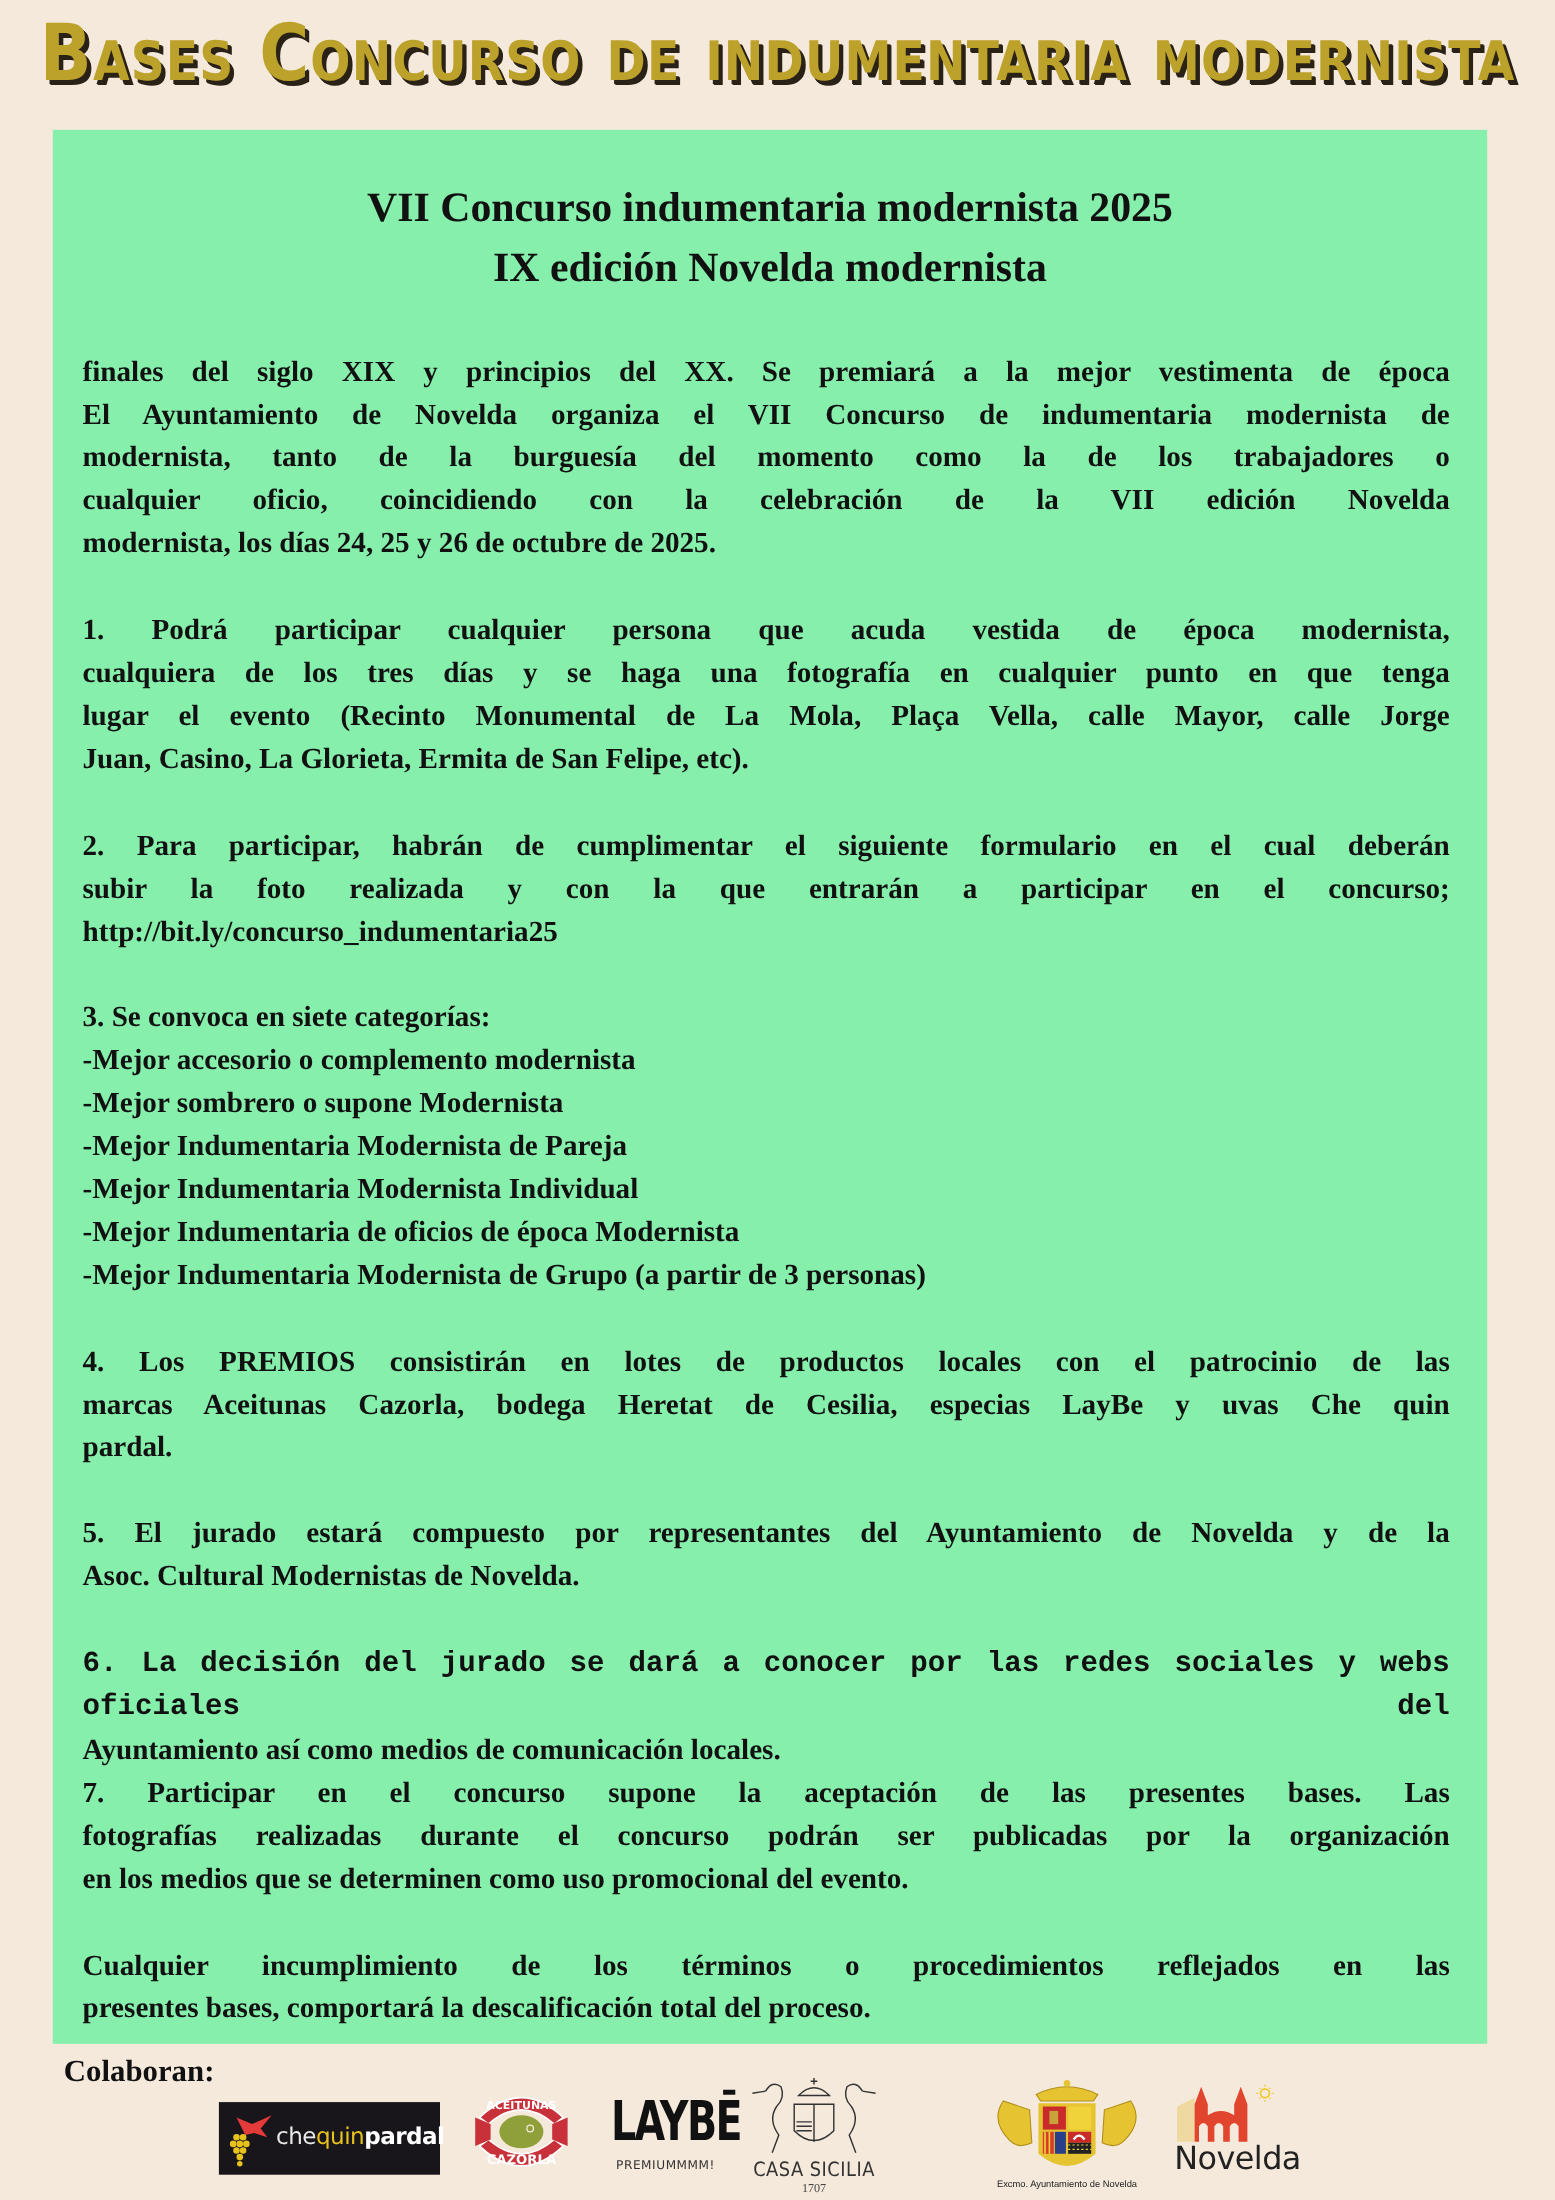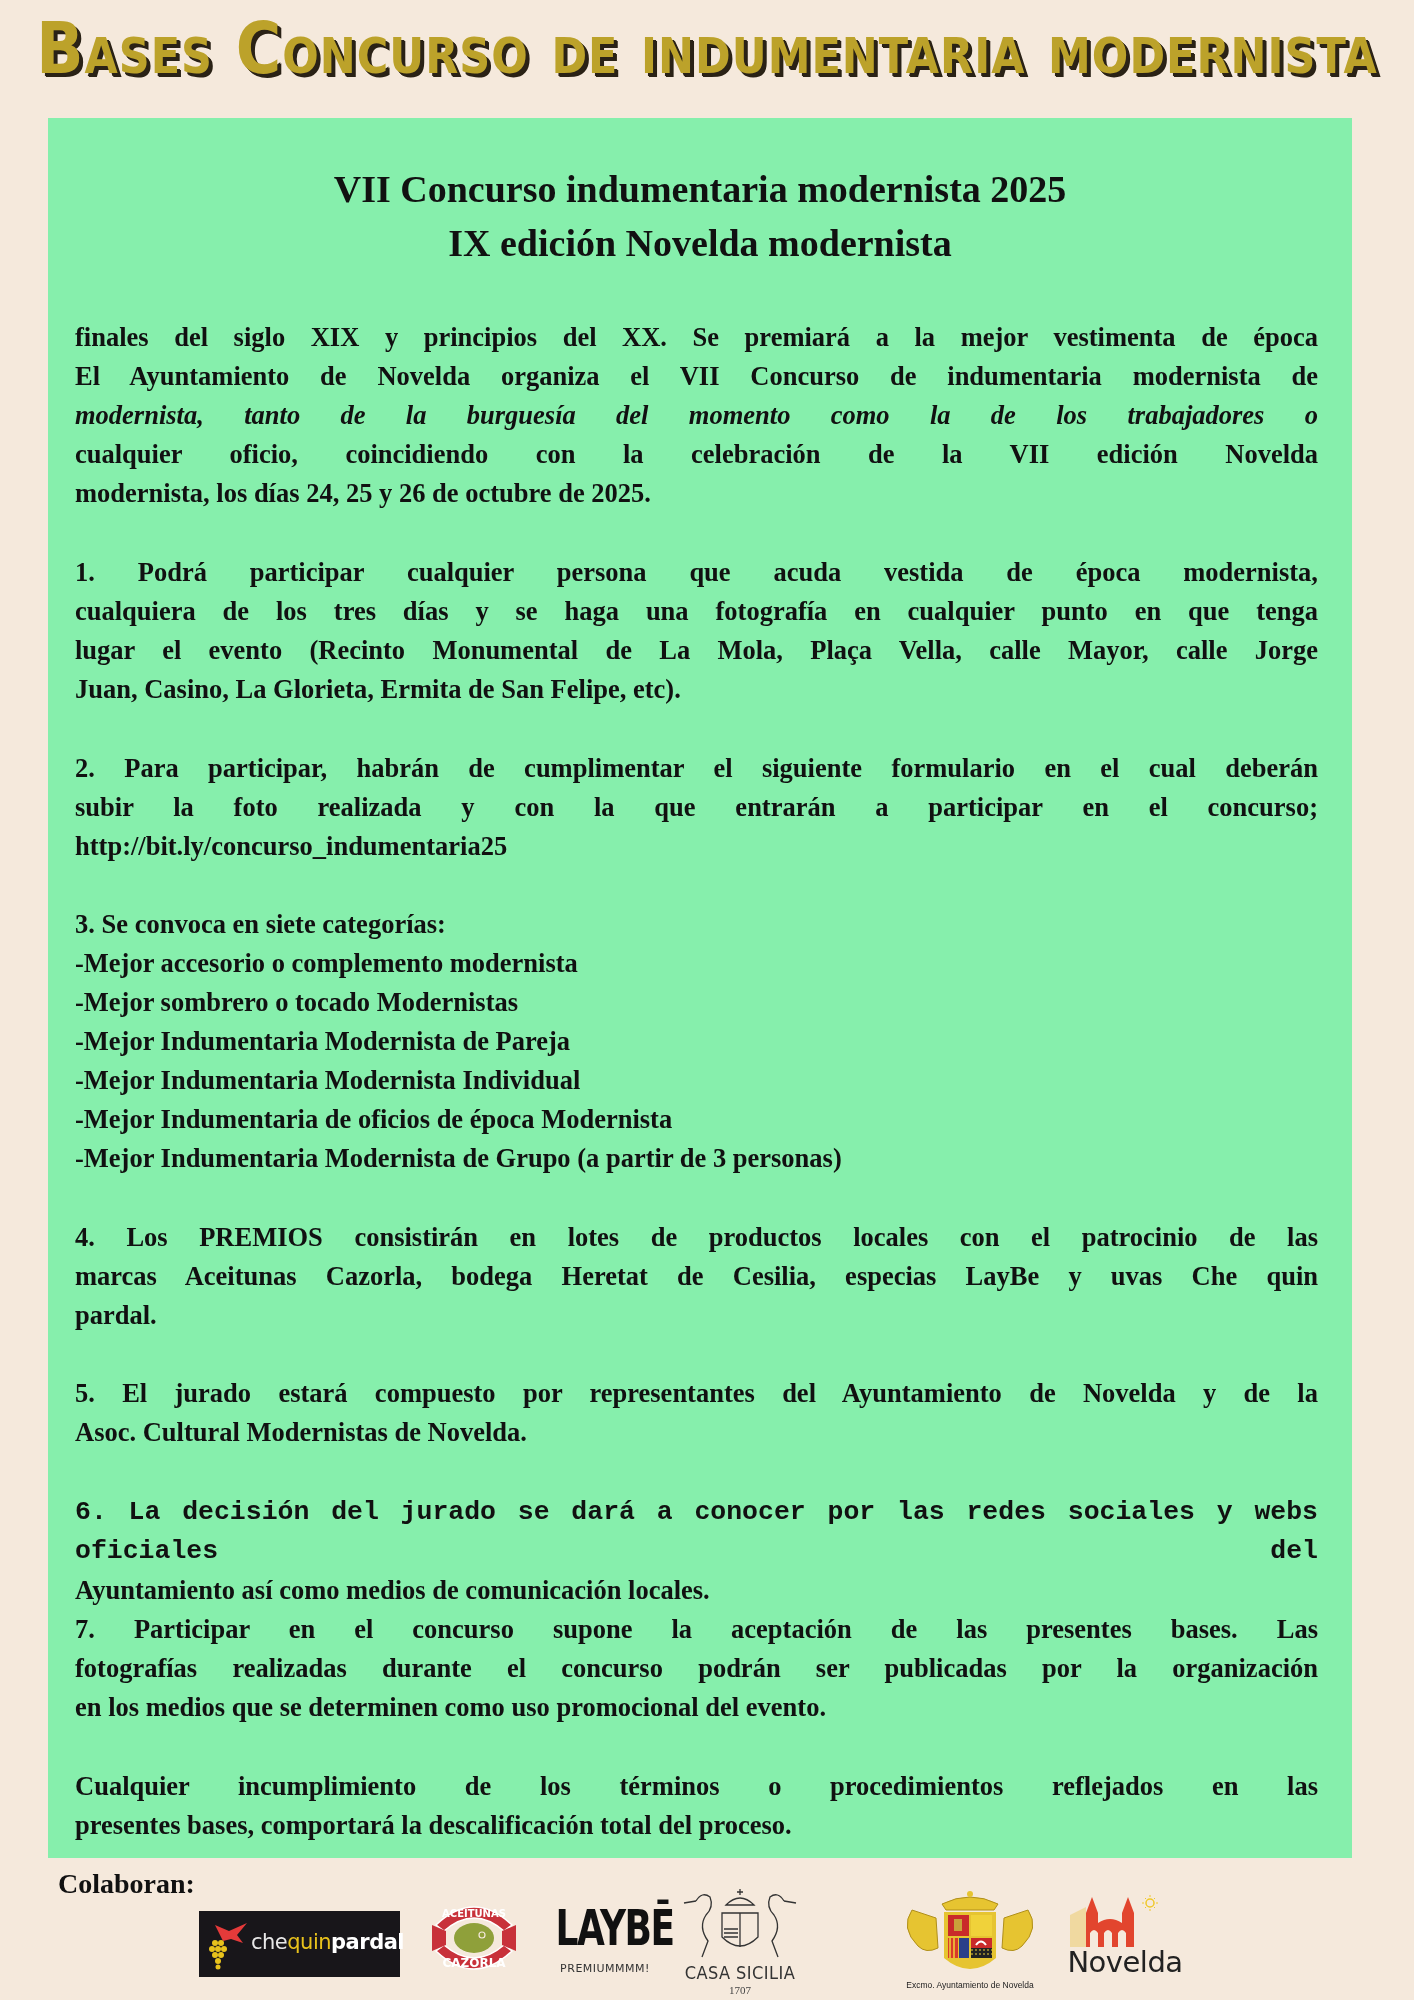--- a/index.html
+++ b/index.html
@@ -116,42 +116,42 @@
 
 <div class="page-title">Bases Concurso de indumentaria modernista</div>
 
 <div class="panel">
   <div class="subtitle l1">VII Concurso indumentaria modernista 2025</div>
   <div class="subtitle l2">IX edición Novelda modernista</div>
 
   <div class="para p-intro">
     <span class="line" style="text-align-last: justify;">finales del siglo XIX y principios del XX. Se premiará a la mejor vestimenta de época</span>
     <span class="line" style="text-align-last: justify;">El Ayuntamiento de Novelda organiza el VII Concurso de indumentaria modernista de</span>
-    <span class="line" style="text-align-last: justify; font-style: italic;">modernista, tanto de la burguesía del momento como la de los trabajadores o</span>
+    <span class="line" style="text-align-last: justify;">modernista, tanto de la burguesía del momento como la de los trabajadores o</span>
     <span class="line" style="text-align-last: justify;">cualquier oficio, coincidiendo con la celebración de la VII edición Novelda</span>
     <span class="line">modernista, los días 24, 25 y 26 de octubre de 2025.</span>
   </div>
 
   <div class="para p-1">
     <span class="line" style="text-align-last: justify;">1. Podrá participar cualquier persona que acuda vestida de época modernista,</span>
     <span class="line" style="text-align-last: justify;">cualquiera de los  tres días y se haga una fotografía en cualquier punto en que tenga</span>
     <span class="line" style="text-align-last: justify;">lugar el evento (Recinto Monumental de La Mola, Plaça Vella, calle Mayor, calle Jorge</span>
     <span class="line">Juan, Casino, La Glorieta, Ermita de San Felipe,  etc).</span>
   </div>
 
   <div class="para p-2">
     <span class="line" style="text-align-last: justify;">2. Para participar, habrán de cumplimentar el siguiente formulario en el cual deberán</span>
     <span class="line" style="text-align-last: justify;">subir la foto realizada y con la que entrarán a participar en el concurso;</span>
     <span class="line">http://bit.ly/concurso_indumentaria25</span>
   </div>
 
   <div class="para list p-3">
     <span class="line">3. Se convoca en siete categorías:</span>
     <span class="line">-Mejor accesorio o complemento modernista</span>
-    <span class="line">-Mejor sombrero o tocado Modernistas</span>
+    <span class="line">-Mejor sombrero o supone Modernista</span>
     <span class="line">-Mejor Indumentaria Modernista de Pareja</span>
     <span class="line">-Mejor Indumentaria Modernista Individual</span>
     <span class="line">-Mejor Indumentaria de oficios de época Modernista</span>
     <span class="line">-Mejor Indumentaria Modernista de Grupo (a partir de 3 personas)</span>
   </div>
 
   <div class="para p-4">
     <span class="line" style="text-align-last: justify;">4. Los PREMIOS consistirán en lotes de productos locales con el patrocinio de las</span>
     <span class="line" style="text-align-last: justify;">marcas Aceitunas Cazorla, bodega Heretat de Cesilia, especias LayBe y uvas Che quin</span>
     <span class="line">pardal.</span>

